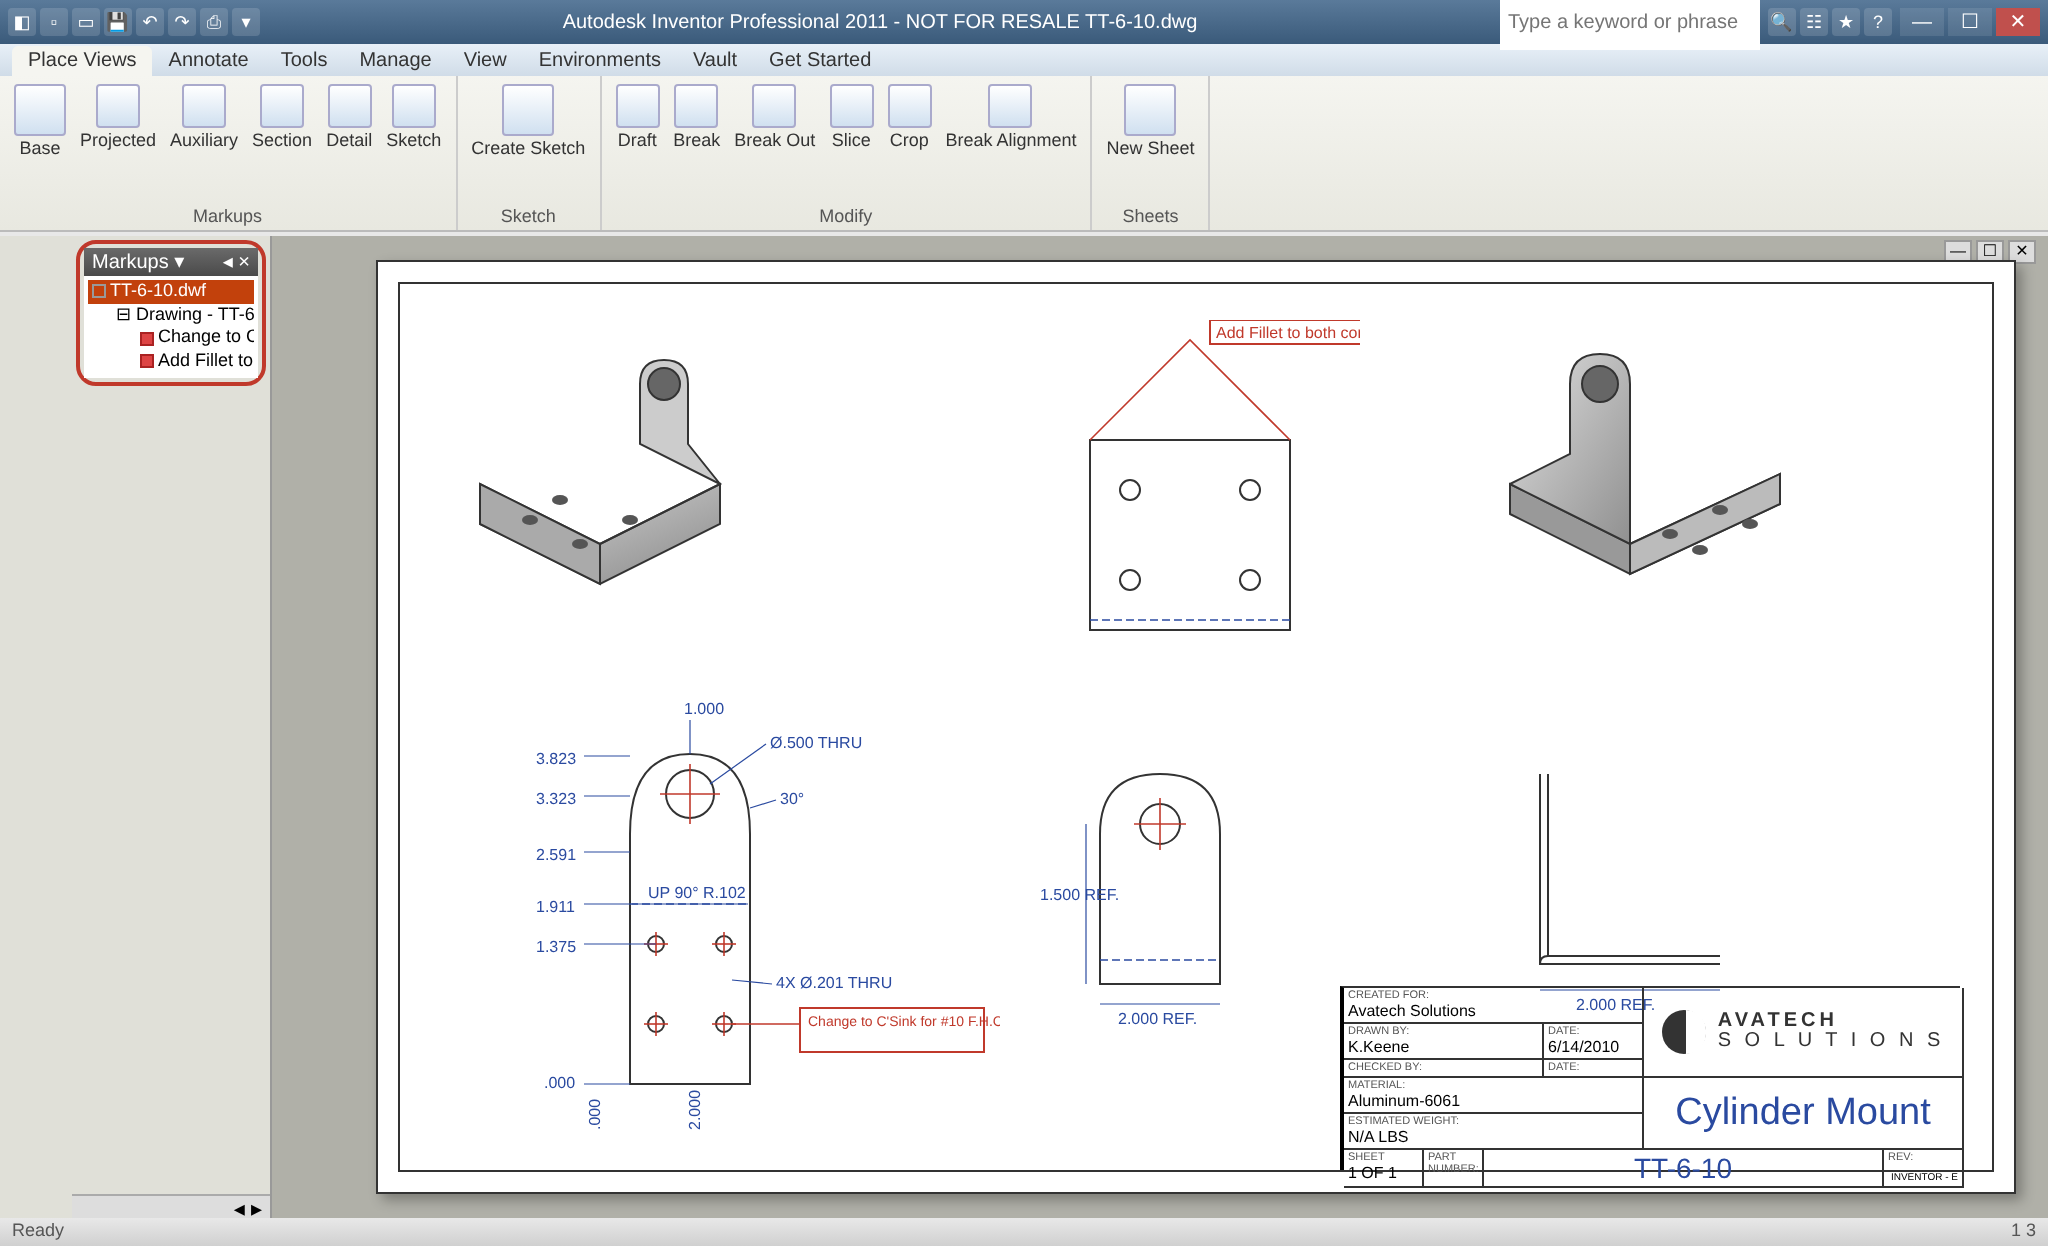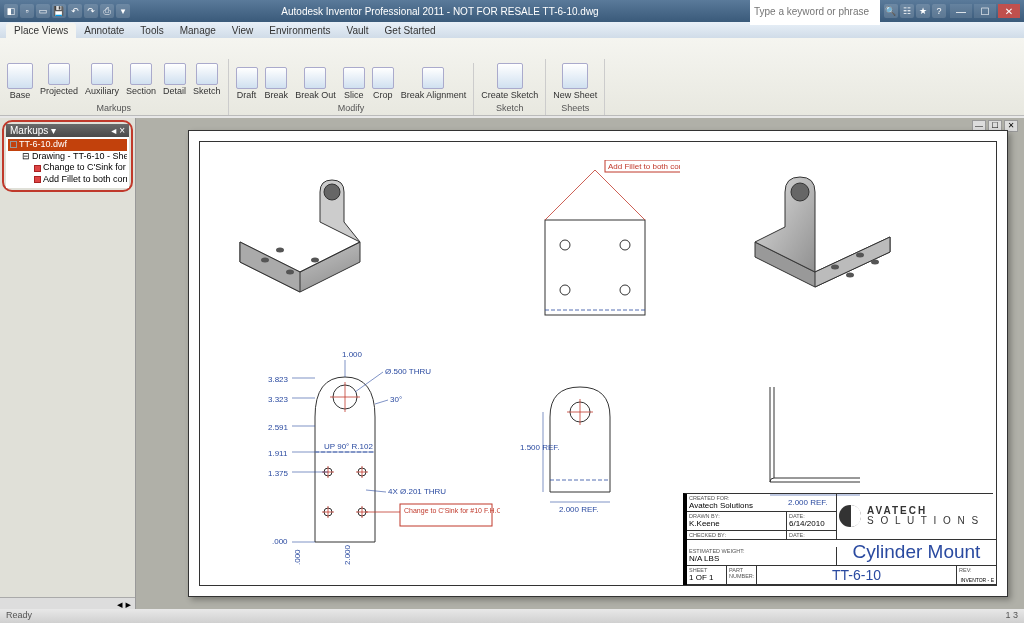--- a/index.html
+++ b/index.html
@@ -14,32 +14,32 @@
   .win-controls { display: flex; gap: 2px; margin-left: 4px; }
   .win-btn { width: 22px; height: 14px; background: rgba(255,255,255,0.1); display: flex; align-items: center; justify-content: center; font-size: 10px; }
   .help-icons { display: flex; gap: 2px; margin-left: 4px; }
 
   
   .ribbon-tabs { height: 16px; background: linear-gradient(#e8f0f8, #d0dce8); display: flex; align-items: flex-end; padding-left: 6px; }
   .ribbon-tab { padding: 2px 8px; font-size: 10px; color: #333; cursor: pointer; }
   .ribbon-tab.active { background: #f5f5f0; border-radius: 3px 3px 0 0; }
 
   
-  .ribbon { height: 78px; background: linear-gradient(#f5f5f0, #e8e8e0); border-bottom: 1px solid #bbb; display: flex; align-items: flex-end; }
+  .ribbon { height: 78px; background: linear-gradient(#f5f5f0, #e8e8e0); border-bottom: 1px solid #bbb; display: flex; }
   .ribbon-group { border-right: 1px solid #ccc; padding: 2px 4px; display: flex; flex-direction: column; justify-content: space-between; }
   .group-items { display: flex; gap: 1px; flex: 1; align-items: flex-start; }
   .rbtn { display: flex; flex-direction: column; align-items: center; justify-content: flex-start; padding: 2px 3px; cursor: pointer; min-width: 28px; }
   .rbtn .ricon { width: 22px; height: 22px; background: linear-gradient(#fff,#d0e0f0); border: 1px solid #aac; border-radius: 2px; margin-bottom: 2px; }
   .rbtn .ricon.big { width: 26px; height: 26px; }
   .rbtn span { font-size: 9px; color: #333; text-align: center; line-height: 1; }
   .group-label { font-size: 9px; text-align: center; color: #555; padding-top: 1px; }
 
   
   .main { position: absolute; top: 118px; bottom: 14px; left: 0; right: 0; display: flex; }
-  .sidebar { width: 136px; background: #e0e0d8; border-right: 1px solid #999; display: flex; flex-direction: column; }
+  .sidebar { width: 136px; background: #e0e0d8; border-right: 1px solid #999; display: flex; flex-direction: column; padding-left: 36px; }
   .side-callout { border: 2px solid #c0392b; border-radius: 10px; margin: 2px; padding: 2px; }
   .side-header { background: linear-gradient(#6a6a6a,#4a4a4a); color: #fff; font-size: 10px; padding: 1px 4px; display: flex; justify-content: space-between; }
   .side-tree { background: #fff; font-size: 9px; padding: 2px; line-height: 1.3; }
   .tree-row { white-space: nowrap; overflow: hidden; padding: 0 2px; }
   .tree-row.active { background: #c2410c; color: #fff; }
   .tree-indent { padding-left: 14px; }
   .sq { display: inline-block; width: 7px; height: 7px; border: 1px solid #999; margin-right: 2px; vertical-align: middle; }
   .sq.r { background: #d44; border-color: #a22; }
 
   .canvas-wrap { flex: 1; background: #b0b0a8; position: relative; }
@@ -53,25 +53,25 @@
 
   
   .thin { stroke: #333; stroke-width: 1; fill: none; }
   .dashthin { stroke: #2a4aa0; stroke-width: 0.8; fill: none; stroke-dasharray: 4 2; }
   .center { stroke: #c0392b; stroke-width: 0.8; fill: none; }
   .dimtxt { font-size: 8px; fill: #2a4aa0; font-family: Arial; }
   .redtxt { font-size: 8px; fill: #c0392b; }
   .redbox { stroke: #c0392b; fill: none; stroke-width: 1; }
 
   
-  .tblock { position: absolute; right: 3px; bottom: 0; width: 310px; height: 92px; border-top: 1px solid #333; border-left: 4px solid #000000; font-size: 7px; display: grid; grid-template-columns: 100px 50px 160px; }
+  .tblock { position: absolute; right: 16px; bottom: 0; width: 310px; height: 92px; border-top: 1px solid #333; border-left: 2px solid #000000; font-size: 7px; display: grid; grid-template-columns: 100px 50px 160px; }
   .tblock .cell { border-right: 1px solid #333; border-bottom: 1px solid #333; padding: 1px 2px; position: relative; }
   .tblock .lbl { font-size: 5.5px; color: #555; display: block; }
   .tblock .val { font-size: 8px; color: #000; }
-  .logo-cell { grid-row: span 3; display: flex; align-items: center; justify-content: flex-start; flex-direction: row; gap: 6px; }
+  .logo-cell { grid-row: span 3; display: flex; align-items: center; justify-content: center; flex-direction: row; gap: 6px; }
   .logo-mark { width: 22px; height: 22px; border-radius: 50%; background: #333; position: relative; }
   .logo-mark::after { content: ''; position: absolute; width: 10px; height: 22px; background: #fff; left: 12px; border-radius: 0 11px 11px 0; }
   .logo-text { font-size: 10px; letter-spacing: 2px; color: #333; line-height: 1; }
   .logo-text b { font-weight: bold; display: block; }
   .part-title { grid-column: 3; display: flex; align-items: center; justify-content: center; }
   .part-title .val { font-size: 19px; color: #2a4aa0; }
   .bottom-row { display: grid; grid-template-columns: 40px 30px 200px 40px; grid-column: 1 / span 3; }
   .pn { font-size: 14px; color: #2a4aa0; text-align: center; }
 
   .statusbar { position: absolute; bottom: 0; left: 0; right: 0; height: 14px; background: linear-gradient(#e8e8e8,#d0d0d0); font-size: 9px; padding: 1px 6px; color: #555; display: flex; justify-content: space-between; gap: 38px; }
@@ -142,54 +142,54 @@
       <div class="rbtn">
           <div class="ricon"></div>
           <span>Sketch</span>
         </div>
     </div>
     <div class="group-label">Markups</div>
   </div>
   <div class="ribbon-group">
     <div class="group-items">
       <div class="rbtn">
-          <div class="ricon"></div>
-          <span>Draft</span>
-        </div>
-      <div class="rbtn">
-          <div class="ricon"></div>
-          <span>Break</span>
-        </div>
-      <div class="rbtn">
-          <div class="ricon"></div>
-          <span>Break Out</span>
-        </div>
-      <div class="rbtn">
-          <div class="ricon"></div>
-          <span>Slice</span>
-        </div>
-      <div class="rbtn">
-          <div class="ricon"></div>
-          <span>Crop</span>
-        </div>
-      <div class="rbtn">
-          <div class="ricon"></div>
-          <span>Break Alignment</span>
-        </div>
-    </div>
-    <div class="group-label">Modify</div>
+          <div class="ricon big"></div>
+          <span>Create Sketch</span>
+        </div>
+    </div>
+    <div class="group-label">Sketch</div>
   </div>
   <div class="ribbon-group">
     <div class="group-items">
       <div class="rbtn">
-          <div class="ricon big"></div>
-          <span>Create Sketch</span>
-        </div>
-    </div>
-    <div class="group-label">Sketch</div>
+          <div class="ricon"></div>
+          <span>Draft</span>
+        </div>
+      <div class="rbtn">
+          <div class="ricon"></div>
+          <span>Break</span>
+        </div>
+      <div class="rbtn">
+          <div class="ricon"></div>
+          <span>Break Out</span>
+        </div>
+      <div class="rbtn">
+          <div class="ricon"></div>
+          <span>Slice</span>
+        </div>
+      <div class="rbtn">
+          <div class="ricon"></div>
+          <span>Crop</span>
+        </div>
+      <div class="rbtn">
+          <div class="ricon"></div>
+          <span>Break Alignment</span>
+        </div>
+    </div>
+    <div class="group-label">Modify</div>
   </div>
   <div class="ribbon-group">
     <div class="group-items">
       <div class="rbtn">
           <div class="ricon big"></div>
           <span>New Sheet</span>
         </div>
     </div>
     <div class="group-label">Sheets</div>
   </div>
@@ -354,20 +354,21 @@
         <div class="tblock">
           <div class="cell" style="grid-column:1/span 2"><span class="lbl">CREATED FOR:</span><span class="val">Avatech Solutions</span></div>
           <div class="cell logo-cell">
             <div class="logo-mark"></div>
             <div class="logo-text"><b>AVATECH</b><span>S O L U T I O N S</span></div>
           </div>
           <div class="cell"><span class="lbl">DRAWN BY:</span><span class="val">K.Keene</span></div>
           <div class="cell"><span class="lbl">DATE:</span><span class="val">6/14/2010</span></div>
           <div class="cell"><span class="lbl">CHECKED BY:</span><span class="val"></span></div>
           <div class="cell"><span class="lbl">DATE:</span><span class="val"></span></div>
+          <div class="cell" style="grid-column:1/span 2"><span class="lbl">MATERIAL:</span><span class="val">Aluminum-6061</span></div>
           <div class="cell part-title" style="grid-row:span 2">
               <span class="val">Cylinder Mount</span>
             </div>
           <div class="cell" style="grid-column:1/span 2"><span class="lbl">ESTIMATED WEIGHT:</span><span class="val">N/A LBS</span></div>
           <div class="bottom-row">
             <div class="cell"><span class="lbl">SHEET</span><span class="val">1 OF 1</span></div>
             <div class="cell">
                 <span class="lbl">PART NUMBER:</span>
               </div>
             <div class="cell" style="text-align:center"><span class="pn">TT-6-10</span></div>

